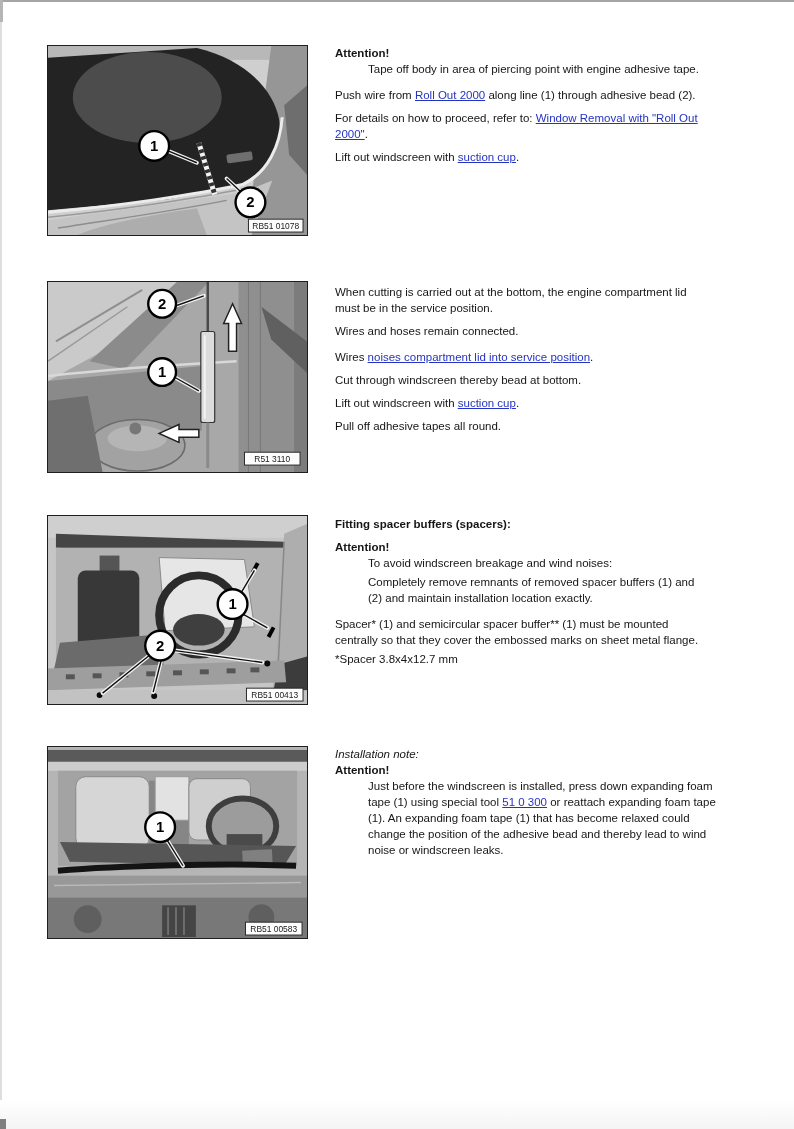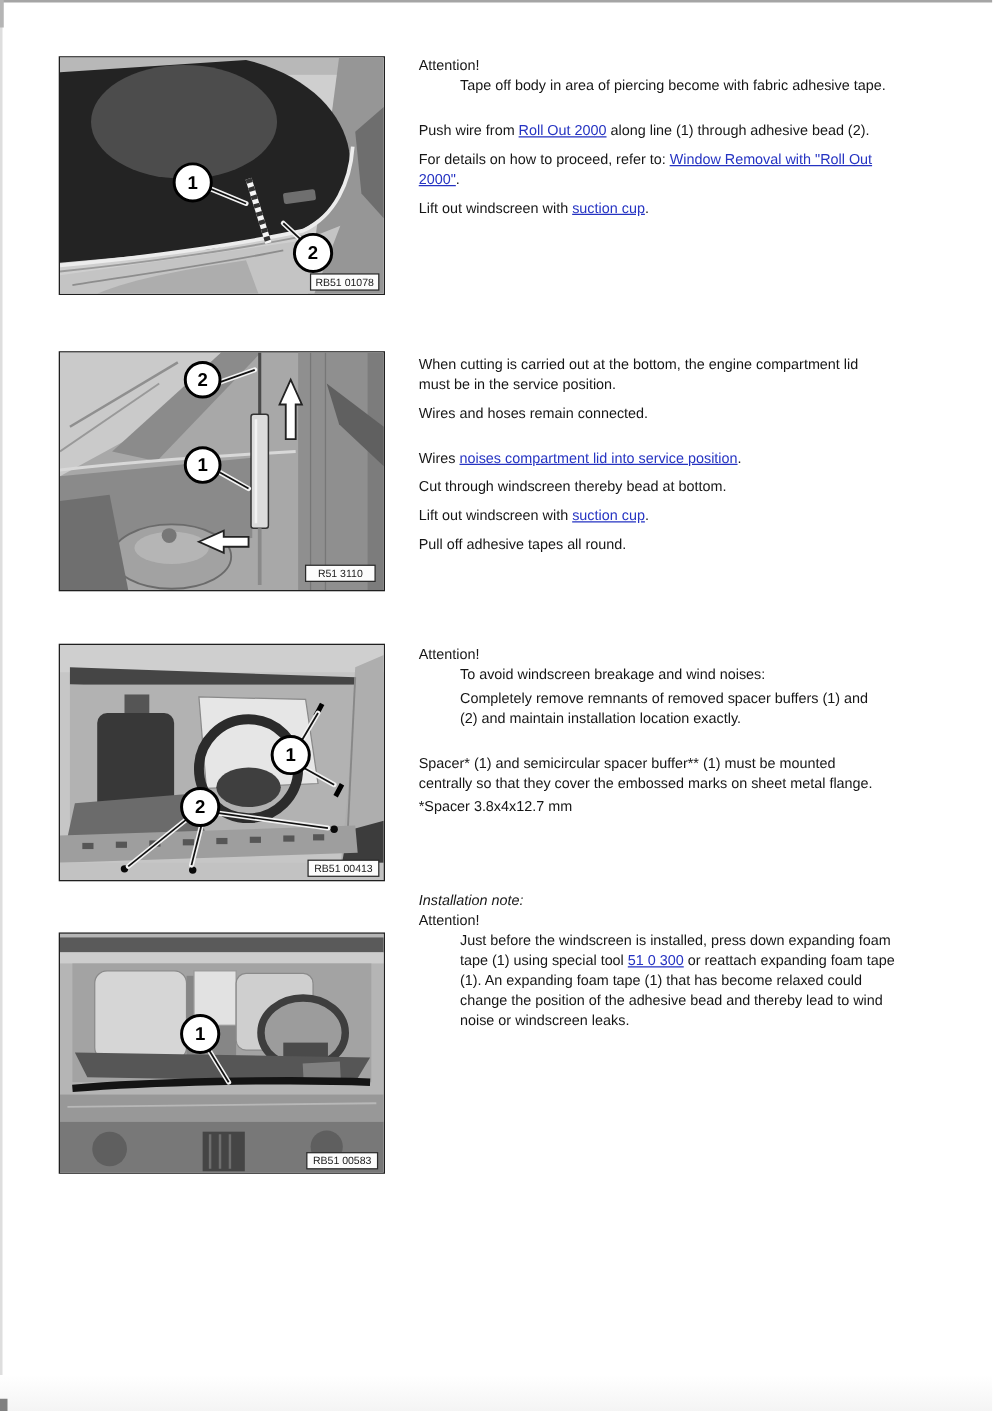--- a/index.html
+++ b/index.html
@@ -17,28 +17,28 @@
   .fig svg{display:block}
   .f1{top:45px}.f2{top:281px}.f3{top:515px}.f4{top:746px}
   .callout circle{fill:#fff;stroke:#000;stroke-width:2.4}
   .callout text{font-family:"Liberation Sans",sans-serif;font-size:15px;font-weight:bold;fill:#000;text-anchor:middle}
   .leader-c{stroke:#f2f2f2;stroke-width:4;fill:none;stroke-linecap:round}
   .leader{stroke:#111;stroke-width:1.4;fill:none}
   .figlabel rect{fill:#fcfcfc;stroke:#2a2a2a;stroke-width:1}
   .figlabel text{font-family:"Liberation Sans",sans-serif;font-size:8.5px;fill:#1a1a1a;text-anchor:middle}
   
   .text{position:absolute;left:335px;width:452px;font-size:11.5px;line-height:16px;color:#161616}
-  .t1{top:45px}.t2{top:284px}.t3{top:516px}.t4{top:713px}
+  .t1{top:45px}.t2{top:284px}.t3{top:516px}.t4{top:746px}
   .para{margin:0 0 7px 0;white-space:pre-wrap}
-  .heading{font-weight:400}
+  .heading{font-weight:700}
   .note{font-style:italic}
   .indent{padding-left:33px}
   .mb0{margin-bottom:0}
   .tight{margin-bottom:3px}
-  .gap{margin-top:20px}
+  .gap{margin-top:10px}
   a.link{color:#2533c2;text-decoration:underline;cursor:pointer}
 </style>
 </head>
 <body>
 
 <div class="page">
   <div class="top-rule"></div>
   <div class="left-edge"></div>
   <div class="left-sliver"></div>
   <div class="bottom-fade"></div>
@@ -215,36 +215,37 @@
       </g>
       <g class="figlabel">
         <rect x="199" y="177" width="57" height="13"></rect>
         <text x="227.5" y="186.5">RB51 00583</text>
       </g>
     </svg>
   </div>
 
   <div class="text t1">
       <p class="para heading mb0"><span>Attention!</span></p>
-      <p class="para indent"><span>Tape off body in area of piercing become with fabric adhesive tape.</span></p>
+      <p class="para indent"><span>Tape off body in area of piercing point with engine adhesive tape.</span></p>
       <p class="para gap"><span>Push wire from </span><a class="link" href="#">Roll Out 2000</a><span> along line (1) through adhesive bead (2).</span></p>
       <p class="para"><span>For details on how to proceed, refer to: </span><a class="link" href="#">Window Removal with "Roll Out
 2000"</a><span>.</span></p>
       <p class="para"><span>Lift out windscreen with </span><a class="link" href="#">suction cup</a><span>.</span></p>
     </div>
   <div class="text t2">
       <p class="para"><span>When cutting is carried out at the bottom, the engine compartment lid
 must be in the service position.</span></p>
       <p class="para"><span>Wires and hoses remain connected.</span></p>
       <p class="para gap"><span>Wires </span><a class="link" href="#">noises compartment lid into service position</a><span>.</span></p>
       <p class="para"><span>Cut through windscreen thereby bead at bottom.</span></p>
       <p class="para"><span>Lift out windscreen with </span><a class="link" href="#">suction cup</a><span>.</span></p>
       <p class="para"><span>Pull off adhesive tapes all round.</span></p>
     </div>
   <div class="text t3">
+      <p class="para heading"><span>Fitting spacer buffers (spacers):</span></p>
       <p class="para heading mb0"><span>Attention!</span></p>
       <p class="para indent tight"><span>To avoid windscreen breakage and wind noises:</span></p>
       <p class="para indent"><span>Completely remove remnants of removed spacer buffers (1) and
 (2) and maintain installation location exactly.</span></p>
       <p class="para gap tight"><span>Spacer* (1) and semicircular spacer buffer** (1) must be mounted
 centrally so that they cover the embossed marks on sheet metal flange.</span></p>
       <p class="para tight"><span>*Spacer 3.8x4x12.7 mm</span></p>
     </div>
   <div class="text t4">
       <p class="para note mb0"><span>Installation note:</span></p>

